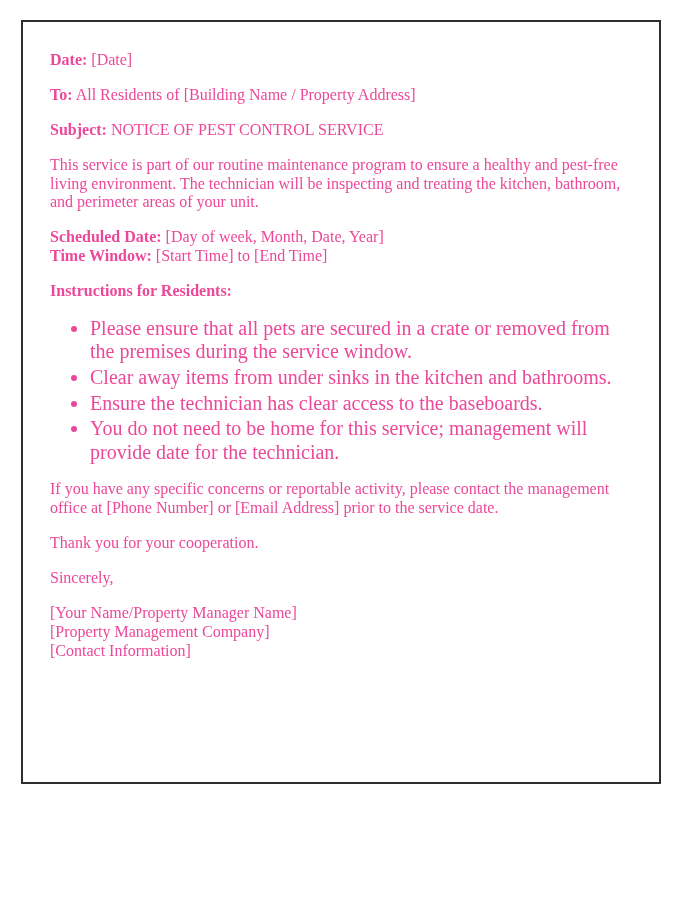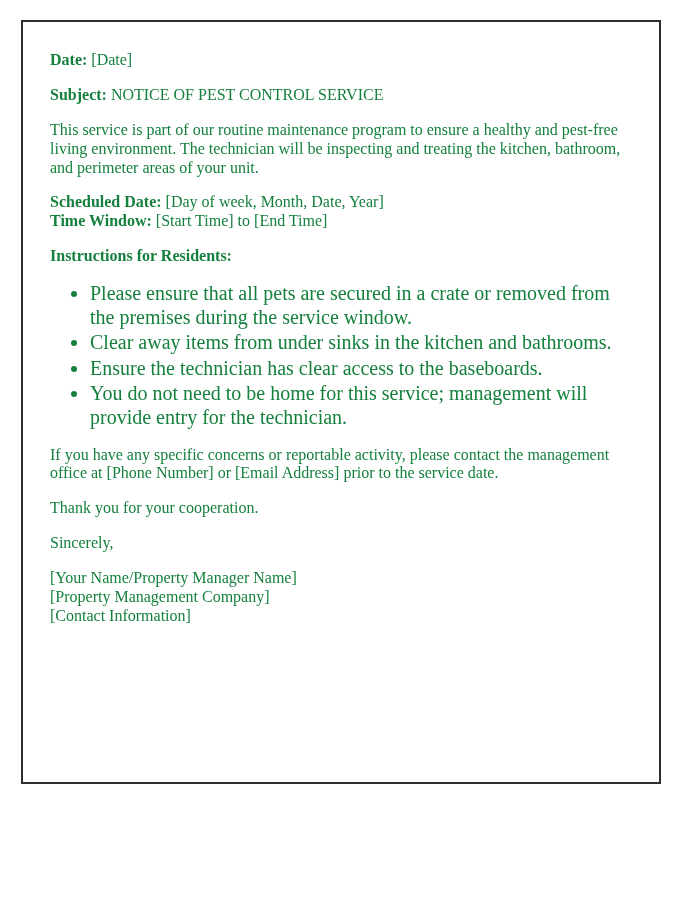--- a/index.html
+++ b/index.html
@@ -9,21 +9,21 @@
     width: 700px;
     height: 900px;
     overflow: hidden;
   }
   .page {
     position: relative;
     width: 700px;
     height: 900px;
     background: #ffffff;
     font-family: "Liberation Serif", "DejaVu Serif", serif;
-    color: #15803d;
+    color: #ec4899;
   }
   .frame {
     position: absolute;
     left: 21px;
     top: 20px;
     width: 640px;
     height: 764px;
     box-sizing: border-box;
     border: 2px solid #2e2e2e;
     padding: 13px 30px 0 27px;
@@ -46,36 +46,37 @@
   b, strong { font-weight: bold; }
 </style>
 </head>
 <body>
 
 <div class="page">
   <div class="frame">
 
     <p><strong>Date:</strong> <span>[Date]</span></p>
 
+    <p><strong>To:</strong> <span>All Residents of [Building Name / Property Address]</span></p>
 
     <p><strong>Subject:</strong> <span>NOTICE OF PEST CONTROL SERVICE</span></p>
 
 
 
     <p>This service is part of our routine maintenance program to ensure a healthy and pest-free living environment. The technician will be inspecting and treating the kitchen, bathroom, and perimeter areas of your unit.</p>
 
     <p><strong>Scheduled Date:</strong> <span>[Day of week, Month, Date, Year]</span><br><strong>Time Window:</strong> <span>[Start Time] to [End Time]</span></p>
 
     <p><strong>Instructions for Residents:</strong></p>
 
     <ul>
       <li>Please ensure that all pets are secured in a crate or removed from the premises during the service window.</li>
       <li>Clear away items from under sinks in the kitchen and bathrooms.</li>
       <li>Ensure the technician has clear access to the baseboards.</li>
-      <li>You do not need to be home for this service; management will provide entry for the technician.</li>
+      <li>You do not need to be home for this service; management will provide date for the technician.</li>
     </ul>
 
     <p>If you have any specific concerns or reportable activity, please contact the management office at [Phone Number] or [Email Address] prior to the service date.</p>
 
     <p>Thank you for your cooperation.</p>
 
     <p>Sincerely,</p>
 
     <p><span>[Your Name/Property Manager Name]</span><br><span>[Property Management Company]</span><br><span>[Contact Information]</span></p>
 

